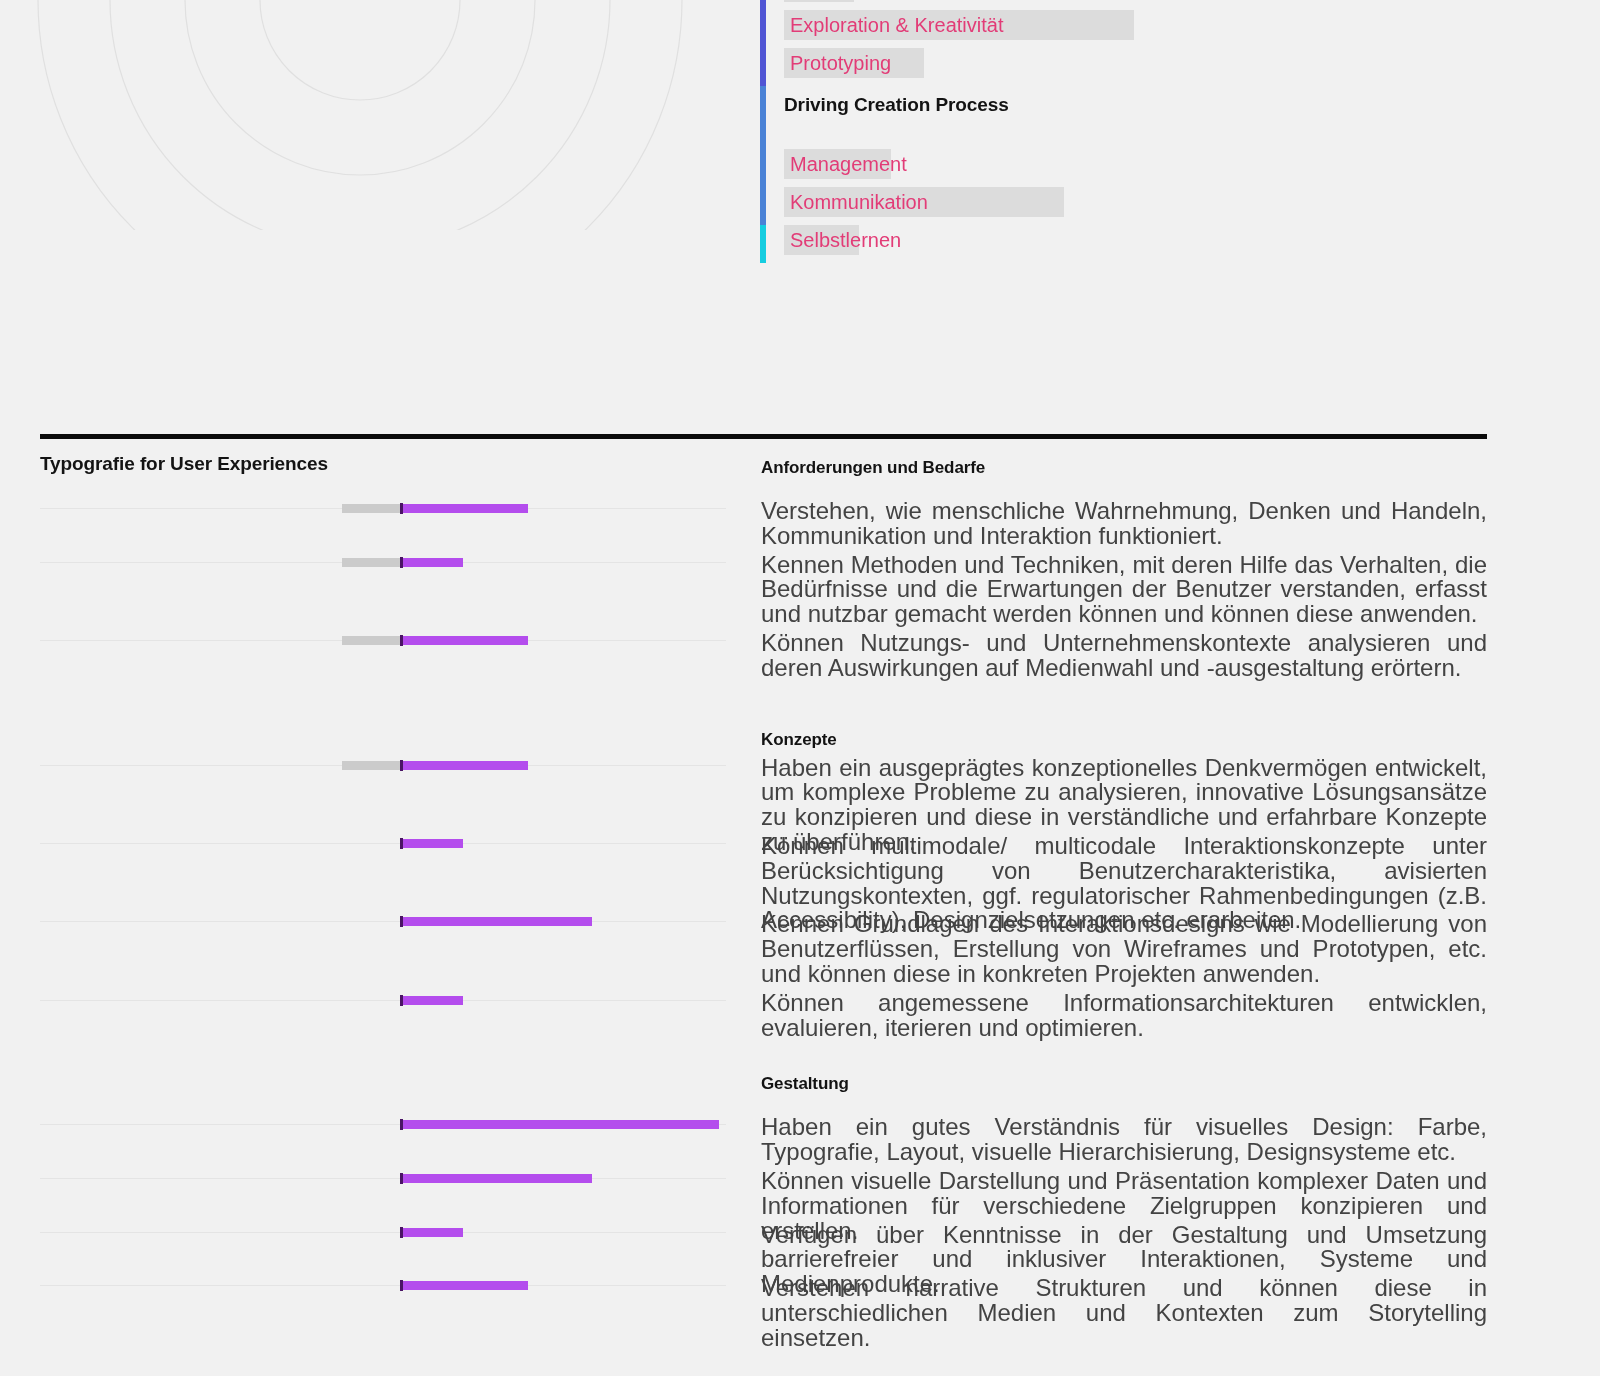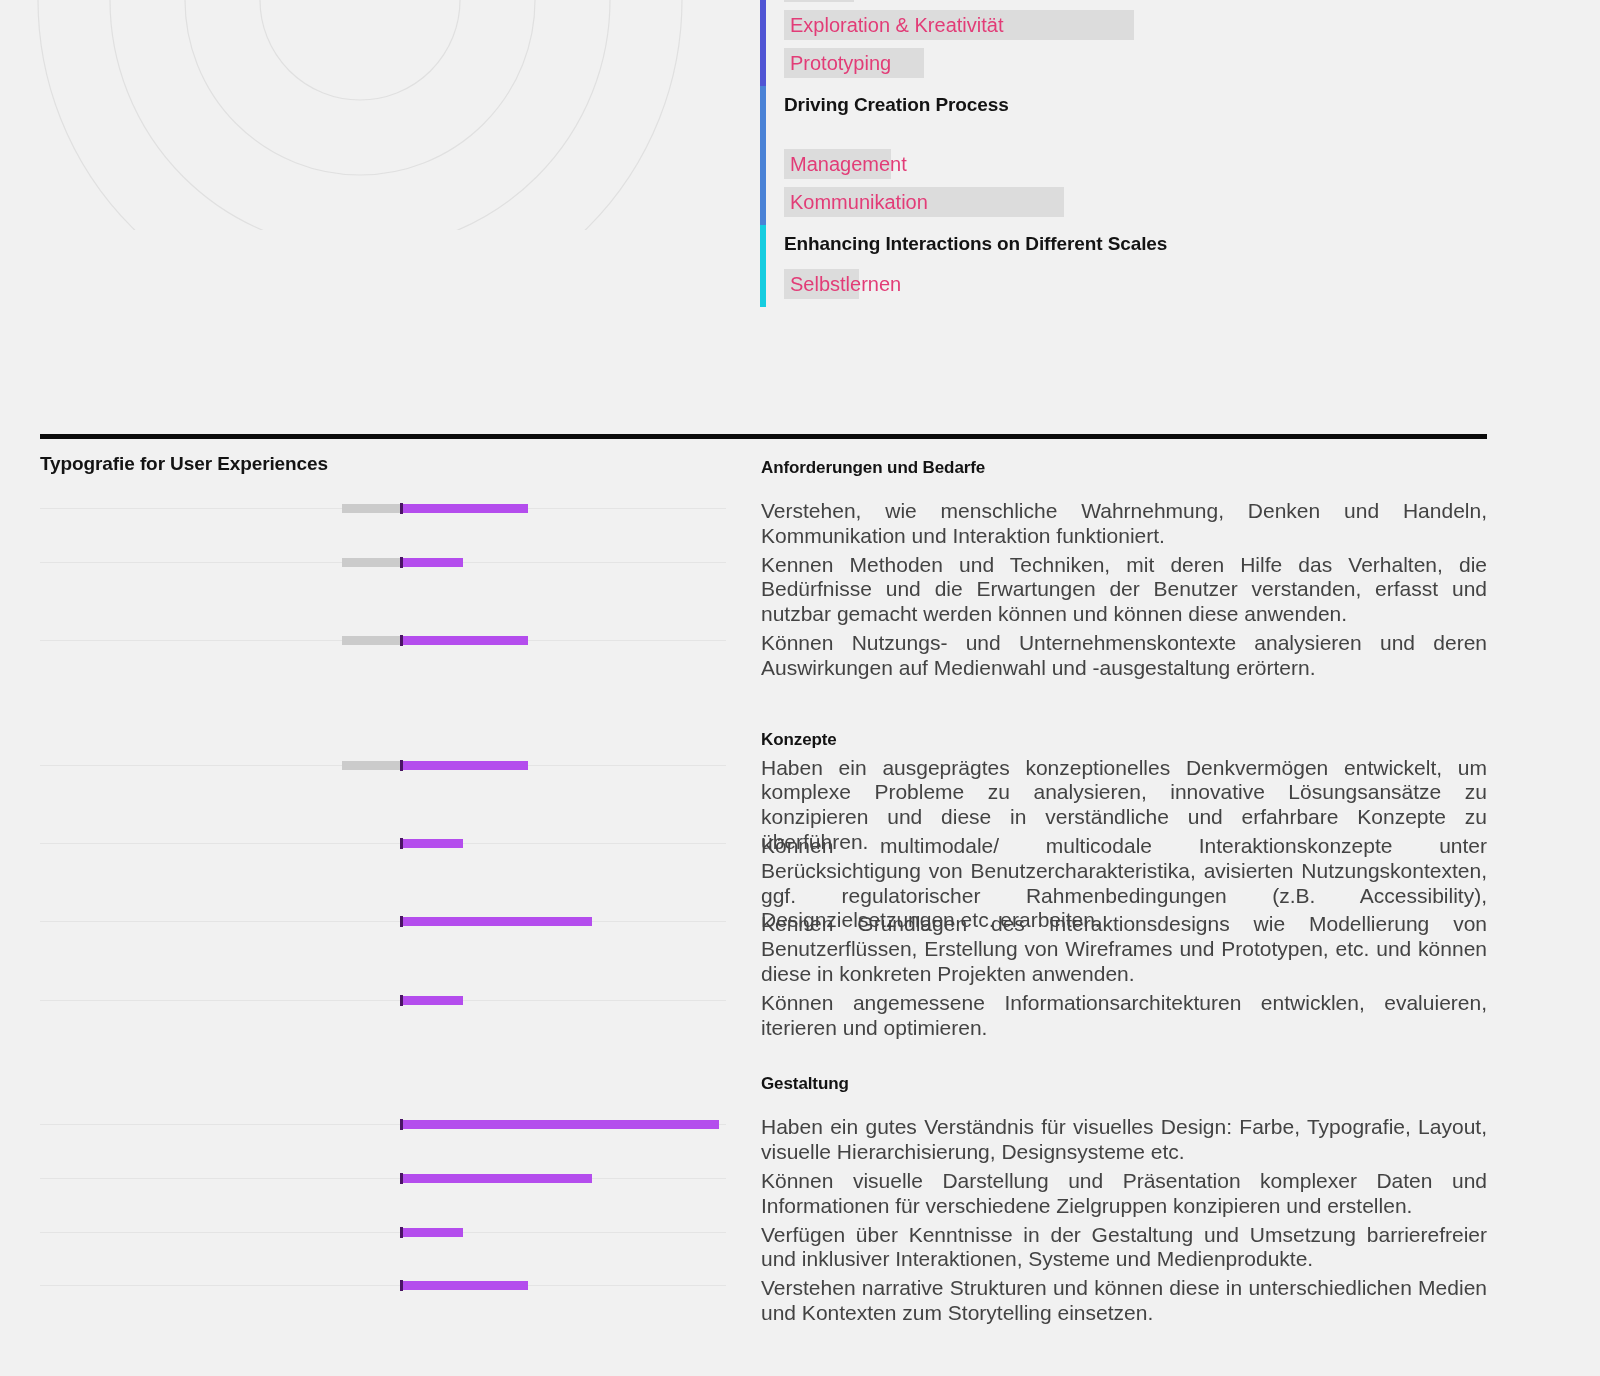--- a/index.html
+++ b/index.html
@@ -41,21 +41,21 @@
   .bar-row{position:relative;}
   .row-rule{position:absolute;left:0;top:0;width:686px;height:1px;background:#e4e4e4;}
   .bar-neg{position:absolute;top:0;height:9px;background:#cbcbcb;}
   .bar-pos{position:absolute;top:0;height:9px;background:#b44ded;}
   .bar-tick{position:absolute;top:-1px;width:3px;height:11px;background:#4a1464;}
 
   
   #text-column{position:absolute;left:761px;top:0;width:726px;}
   .desc-heading{font-size:17px;font-weight:bold;color:#131313;letter-spacing:-0.1px;
     margin:0;line-height:1.2;}
-  .desc-item{font-size:21px;color:#434343;line-height:24.8px;margin:0;
+  .desc-item{font-size:24px;color:#434343;line-height:24.8px;margin:0;
     text-align:justify;hyphens:auto;}
 </style>
 </head>
 <body>
 
 <div id="top-section">
 
   <div id="radial-chart">
     <svg width="720" height="700" viewBox="0 0 720 700">
       <g>
@@ -107,21 +107,20 @@
       </div>
       <div class="tag-row">
         <div class="tag-bar" style="width:280px">
           <span class="tag-label">Kommunikation</span>
         </div>
       </div>
     </div>
 
     <div class="legend-group">
       <div class="group-accent" style="background:#16cde0"></div>
-      <div class="group-title">Enhancing Interactions on Different Scales</div>
       <div class="tag-row">
         <div class="tag-bar" style="width:75px">
           <span class="tag-label">Selbstlernen</span>
         </div>
       </div>
     </div>
   </div>
 </div>
 
 <div id="section-divider"></div>

